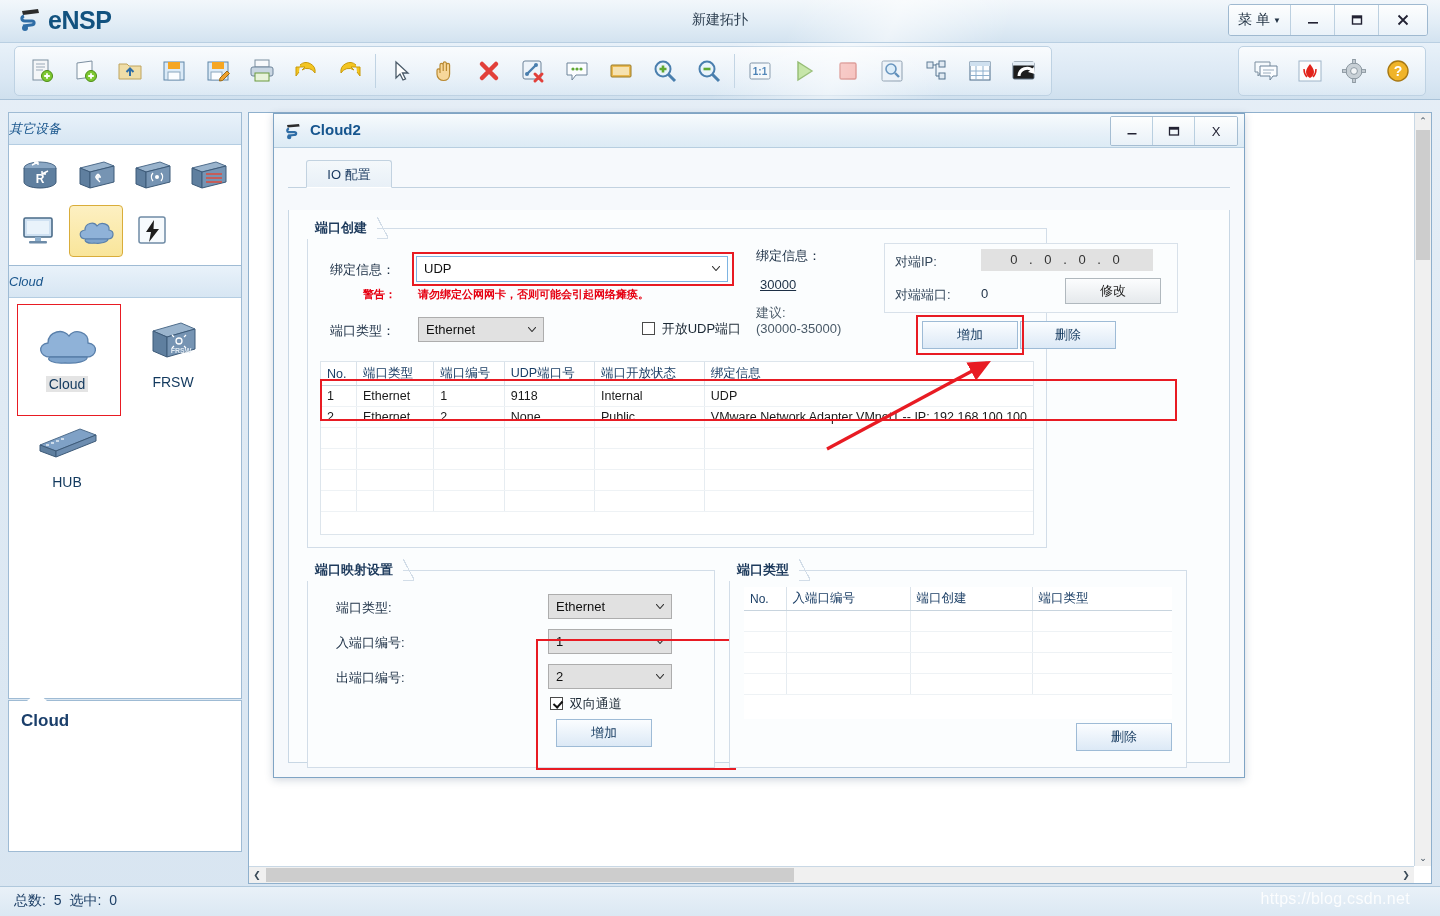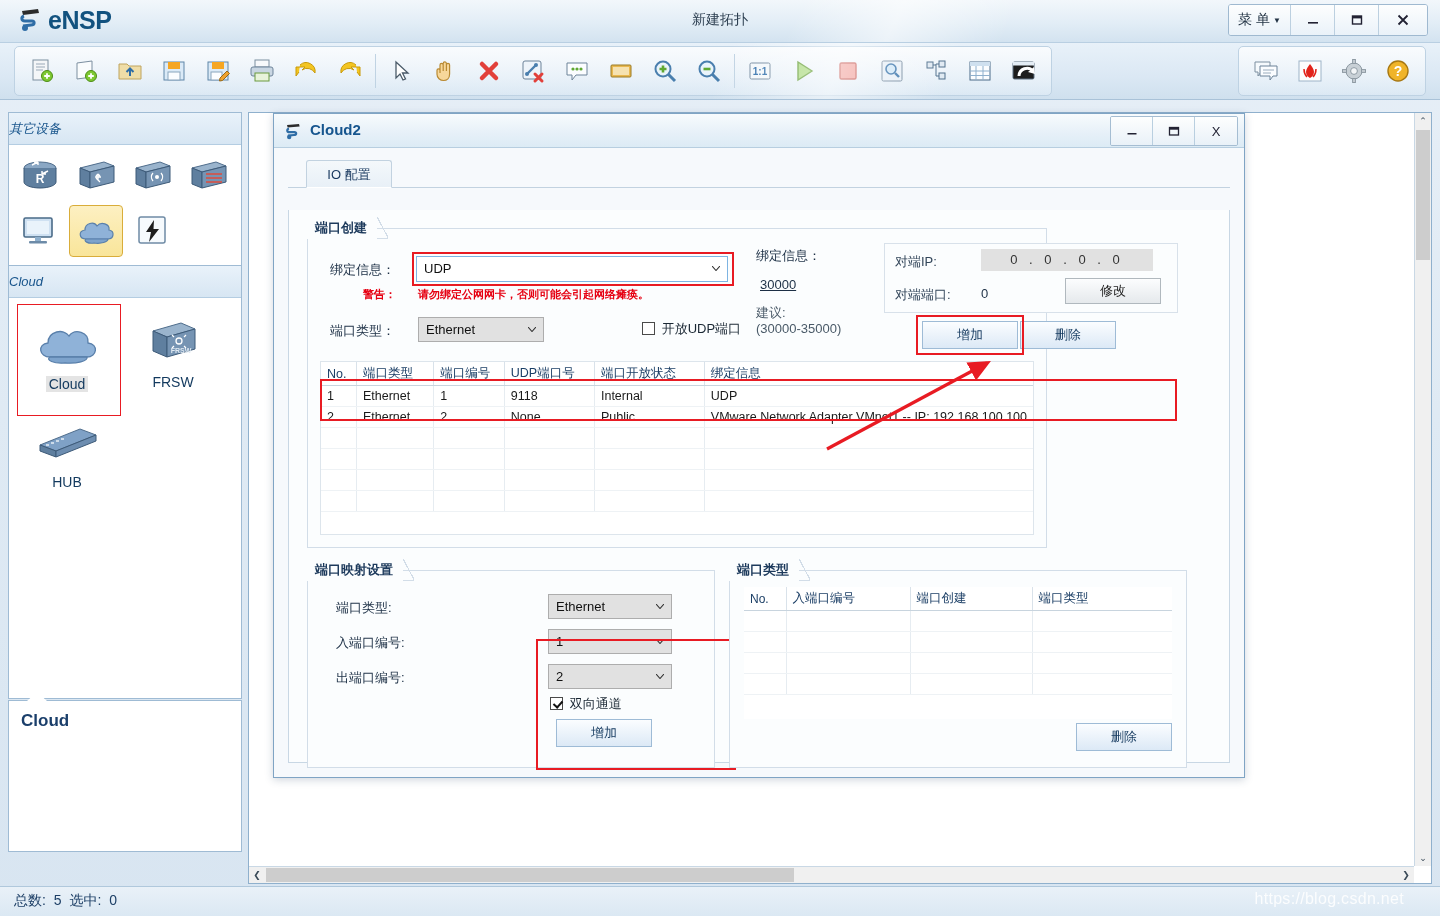--- a/index.html
+++ b/index.html
@@ -254,21 +254,21 @@
     background: linear-gradient(180deg,#e9f1f8,#dbe8f3);
     border-top: 1px solid #b0c8dc;
     font-size: 14px; color: #1d3f66;
   }
   .status-left { position: absolute; left: 14px; top: 5px; }
   .help-link {
     position: absolute; right: 14px; top: 5px; color: #1b4f8f;
     text-decoration: underline; cursor: pointer; font-size: 14px; margin-top: 35px;
   }
   .watermark {
-    position: absolute; right: 36px; top: 3px;
+    position: absolute; right: 30px; top: 3px;
     font-size: 16px; color: rgba(255,255,255,.85); letter-spacing: .3px;
     pointer-events: none; white-space: nowrap;
   }
 </style>
 </head>
 <body>
 
 <div id="app">
 
   <div class="titlebar">

